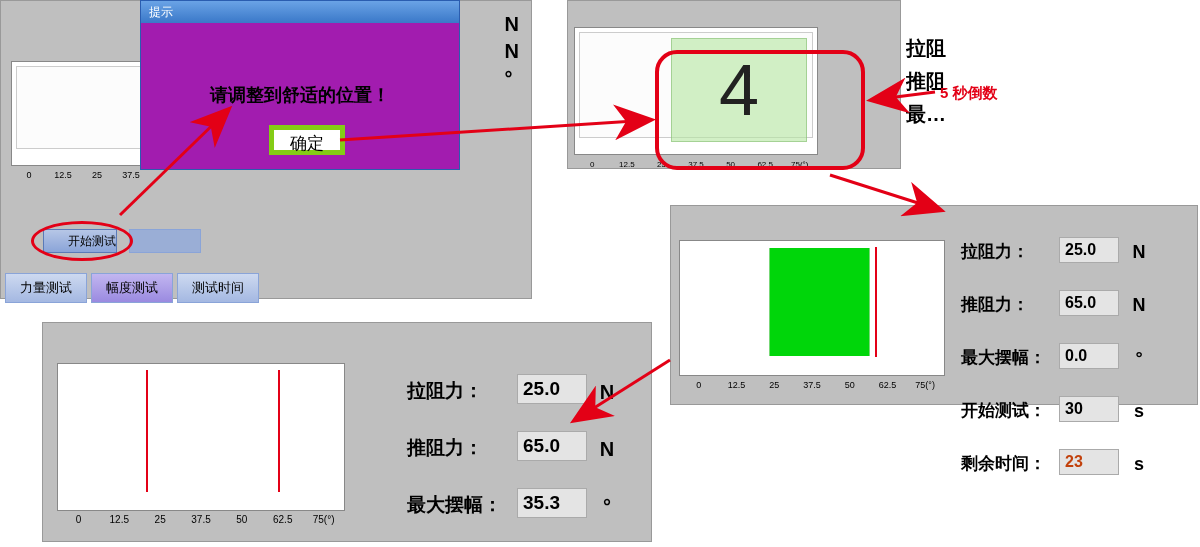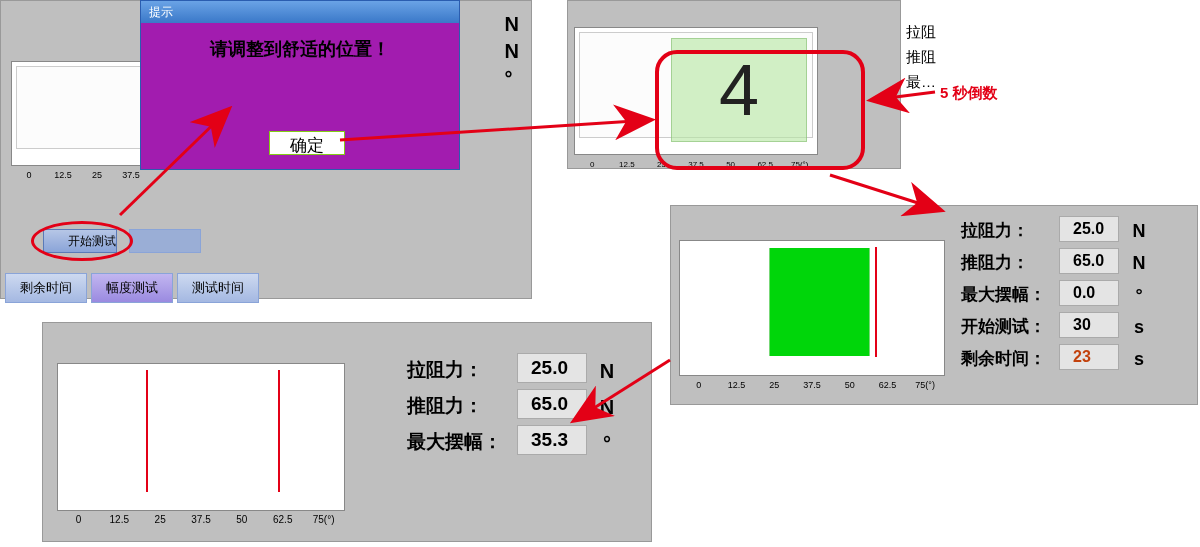--- a/index.html
+++ b/index.html
@@ -51,36 +51,36 @@
     .tab.active { background:linear-gradient(#c2b6f0,#9a8ae0); }
     
     .dialog {
       position:absolute; left:140px; top:0; width:320px; height:170px;
       background:#a21caf; border:1px solid #2a5db0; z-index:5;
     }
     .dialog-titlebar {
       background: linear-gradient(#6aa3e6,#3a78c8);
       color:#fff; font-size:12px; padding:3px 8px; height:22px;
     }
-    .dialog-body { padding-top:14px; text-align:center; font-size:18px; font-weight:bold; }
+    .dialog-body { padding-top:14px; text-align:center; font-size:18px; font-weight:bold;margin-top:46px; }
     .dialog-btn {
-      position:absolute; left:128px; bottom:14px; width:76px; height:24px;
-      background:#fff; border:1px solid #84cc16; font-size:17px; text-align:center; line-height:28px;
+      position:absolute; left:128px; bottom:14px; width:76px; height:30px;
+      background:#fff; border:5px solid #84cc16; font-size:17px; text-align:center; line-height:28px;
     }
     
     .panel-2 { left:567px; top:0; width:334px; height:169px; }
     .panel-2 .chart-box { left:6px; top:26px; width:244px; height:128px; }
     .countdown-overlay {
       position:absolute; left:96px; top:10px; width:136px; height:104px;
       background:rgba(180,230,160,0.6); border:1px solid rgba(120,180,100,0.5);
       display:flex; align-items:center; justify-content:center;
       font-size:72px; font-weight:300; color:#222;
     }
     .metrics-cut {
-      position:absolute; right:-66px; top:22px; font-size:15px; font-weight:normal; width:60px; overflow:hidden;
+      position:absolute; right:-66px; top:34px; font-size:20px; font-weight:bold; width:60px; overflow:hidden;
     }
     .metrics-cut div { margin-bottom:6px; white-space:nowrap; }
     .rr-box {
       position:absolute; left:655px; top:50px; width:210px; height:120px;
       border:4px solid #e30016; border-radius:22px; pointer-events:none; z-index:6;
     }
     .ann-label {
       position:absolute; left:940px; top:84px; color:#e30016; font-size:15px; font-weight:bold;
       z-index:6;
       text-align:center;
@@ -92,21 +92,21 @@
     .green-block {
       position:absolute; background:#00d60a; border-left:1px solid #77d877; border-right:1px solid #77d877;
       top:1px; bottom:1px;
     }
     .red-line { position:absolute; width:2px; top:0; bottom:0; background:#e30016; }
     .metrics {
       position:absolute; left:290px; top:10px; font-size:17px; font-weight:bold;
     }
     .metrics-row { display:flex; align-items:flex-end; margin-bottom:6px; }
     .metrics-row .lbl { width:98px; }
-    .metrics-row .val { width:60px; height:26px; background:#e4e4e4; border:1px solid #aaa; text-align:left; padding-left:13px; line-height:24px; font-size:16px; }
+    .metrics-row .val { width:60px; height:26px; background:#e4e4e4; border:1px solid #aaa; text-align:left; padding-left:5px; line-height:24px; font-size:16px;margin-top:21px; }
     .metrics-row .unit { width:28px; text-align:center; margin-left:6px; font-size:18px; }
     .red-val { color:#c2410c; }
     
     .panel-4 { left:42px; top:322px; width:610px; height:220px; }
     .panel-4 .chart-box { left:14px; top:40px; width:288px; height:148px; }
     .panel-4 .metrics { left:364px; top:30px; font-size:19px; }
     .panel-4 .metrics-row .lbl { width:110px; }
     .panel-4 .metrics-row .val { width:70px; height:30px; line-height:28px; font-size:19px; }
     .panel-4 .metrics-row .unit { font-size:20px; }
     
@@ -130,21 +130,21 @@
       <span>0</span>
       <span>12.5</span>
       <span>25</span>
       <span>37.5</span>
     </div>
   </div>
   <div class="btn-start">开始测试</div>
   <div class="btn-disabled"></div>
   <div class="circle-ann"></div>
   <div class="tabs">
-    <div class="tab">剩余时间</div>
+    <div class="tab">力量测试</div>
     <div class="tab active">幅度测试</div>
     <div class="tab">测试时间</div>
   </div>
 </div>
 
 <div class="dialog">
   <div class="dialog-titlebar">提示</div>
   <div class="dialog-body">请调整到舒适的位置！</div>
   <div class="dialog-btn">确定</div>
 </div>

